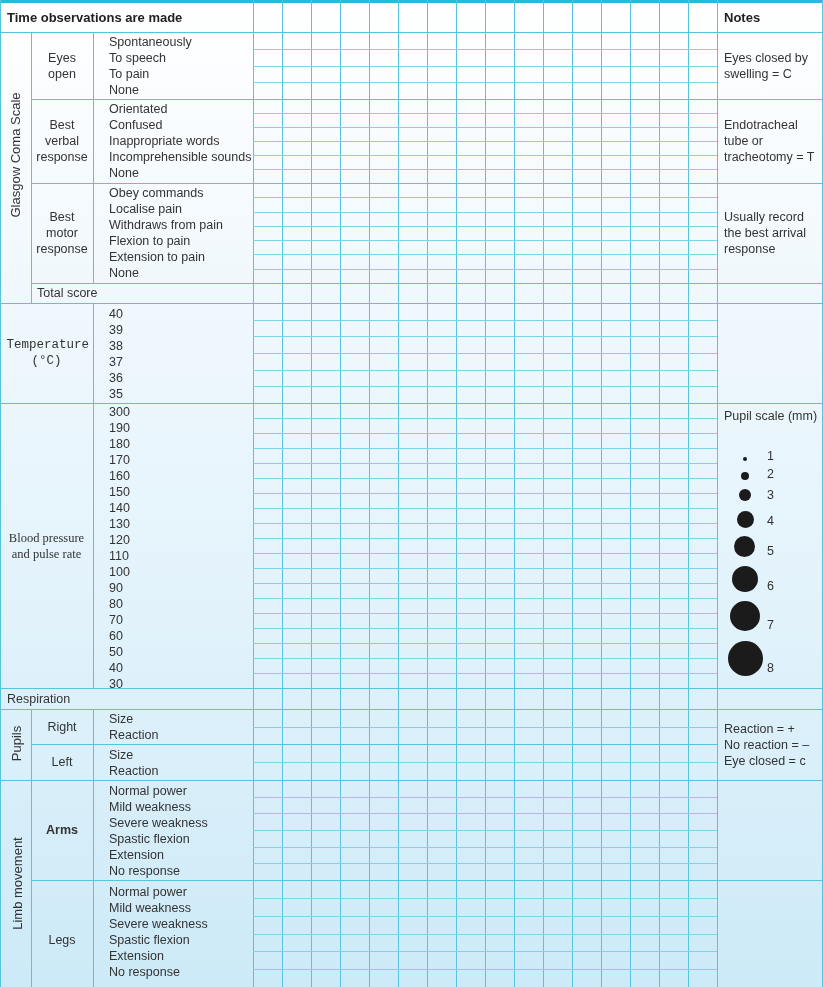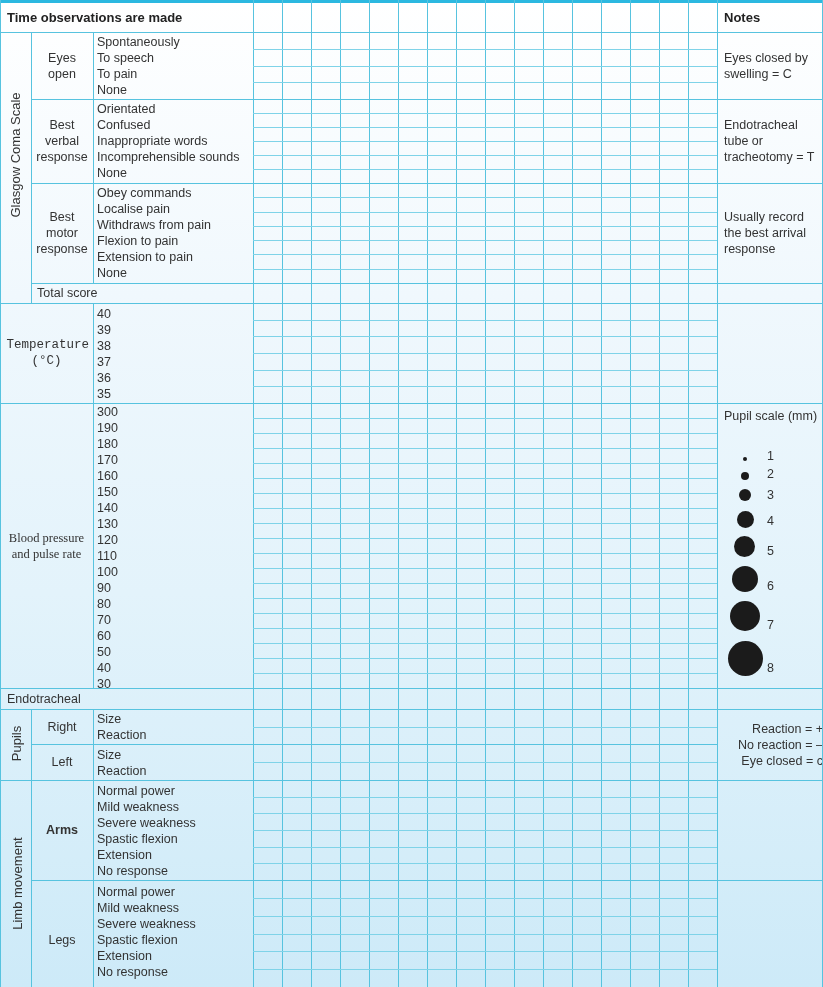--- a/index.html
+++ b/index.html
@@ -8,21 +8,21 @@
   #sheet { position:absolute; left:0; top:0; width:823px; height:987px;
            background:linear-gradient(to bottom,#ffffff 0%,#f0f8fd 30%,#e3f3fb 60%,#cdeaf8 100%); }
   .topbar { position:absolute; left:0; top:0; width:823px; height:3px; background:#2bb8e0; }
   .cell { position:absolute; box-sizing:border-box; font-size:12.5px; line-height:16px; }
   .hdr { font-weight:bold; font-size:13px; color:#222; }
   .vline { position:absolute; width:1px; background:#57c3df; }
   .hline { position:absolute; height:1px; background:#57c3df; }
   .hline.thin { background:#7fd3e8; }
   .center { text-align:center; display:flex; align-items:center; justify-content:center; }
   .vcenter { display:flex; align-items:center; }
-  .items { padding-left:4px; }
+  .items { padding-left:16px; }
   .items div { height:16px; line-height:16px; white-space:nowrap; }
   .rot { position:absolute; transform:rotate(-90deg); transform-origin:center; white-space:nowrap; font-size:13px; }
   .note { font-size:12.5px; line-height:16px; padding-left:7px; }
   .dot { position:absolute; border-radius:50%; background:#1b1b1b; }
   .dotlbl { position:absolute; font-size:12.5px; color:#333; }
 </style>
 </head>
 <body>
 
 <div id="sheet">
@@ -121,34 +121,34 @@
     <div class="dot" style="left:734px;top:536px;width:21px;height:21px;"></div>
     <div class="dotlbl" style="left:767px;top:544px;">5</div>
     <div class="dot" style="left:732px;top:566px;width:26px;height:26px;"></div>
     <div class="dotlbl" style="left:767px;top:579px;">6</div>
     <div class="dot" style="left:730px;top:601px;width:30px;height:30px;"></div>
     <div class="dotlbl" style="left:767px;top:618px;">7</div>
     <div class="dot" style="left:728px;top:641px;width:35px;height:35px;"></div>
     <div class="dotlbl" style="left:767px;top:661px;">8</div>
   </div>
 
-  <div class="cell vcenter" style="left:7px;top:688px;width:85px;height:21px;">Endotracheal</div>
+  <div class="cell vcenter" style="left:7px;top:688px;width:85px;height:21px;">Respiration</div>
 
   <div class="rot" style="left:-9px;top:736px;width:50px;text-align:center;">Pupils</div>
   <div class="cell center" style="left:31px;top:709px;width:62px;height:35px;">Right</div>
   <div class="cell items" style="left:93px;top:711px;width:160px;">
     <div>Size</div>
     <div>Reaction</div>
   </div>
   <div class="cell center" style="left:31px;top:744px;width:62px;height:36px;">Left</div>
   <div class="cell items" style="left:93px;top:747px;width:160px;">
     <div>Size</div>
     <div>Reaction</div>
   </div>
-  <div class="cell note" style="left:717px;top:721px;width:106px;text-align:right;">
+  <div class="cell note" style="left:717px;top:721px;width:106px;">
     <div>Reaction = +</div>
     <div>No reaction = –</div>
     <div>Eye closed = c</div>
   </div>
 
   <div class="rot" style="left:-33px;top:876px;width:100px;text-align:center;">Limb movement</div>
   <div class="cell center" style="left:31px;top:780px;width:62px;height:100px;font-weight:bold;">Arms</div>
   <div class="cell items" style="left:93px;top:783px;width:160px;">
     <div>Normal power</div>
     <div>Mild weakness</div>

